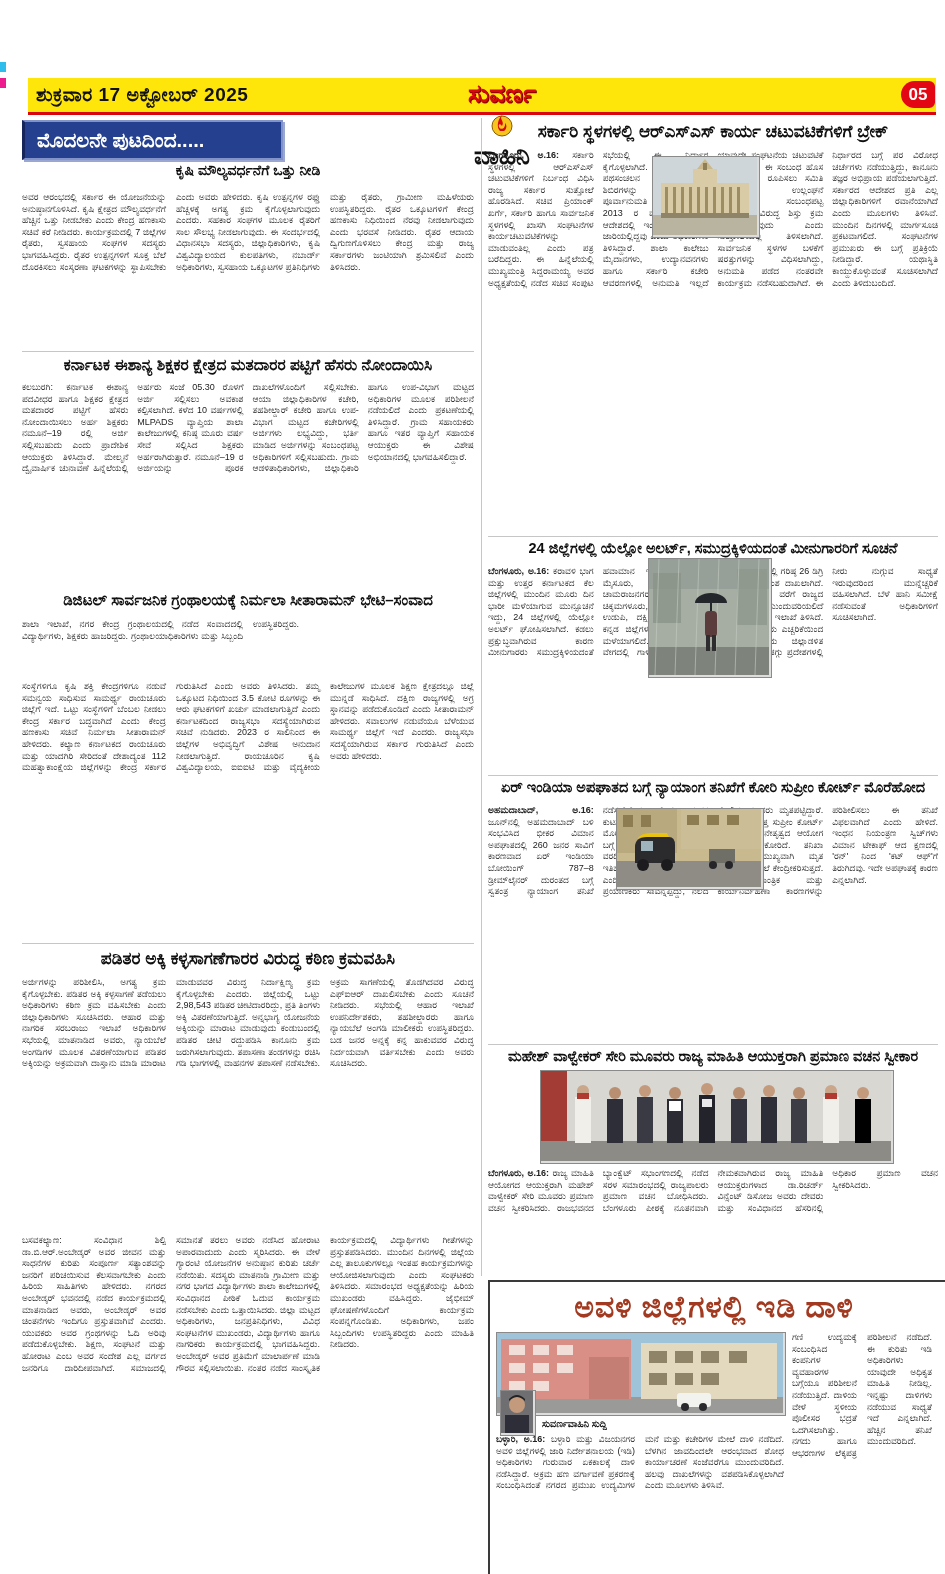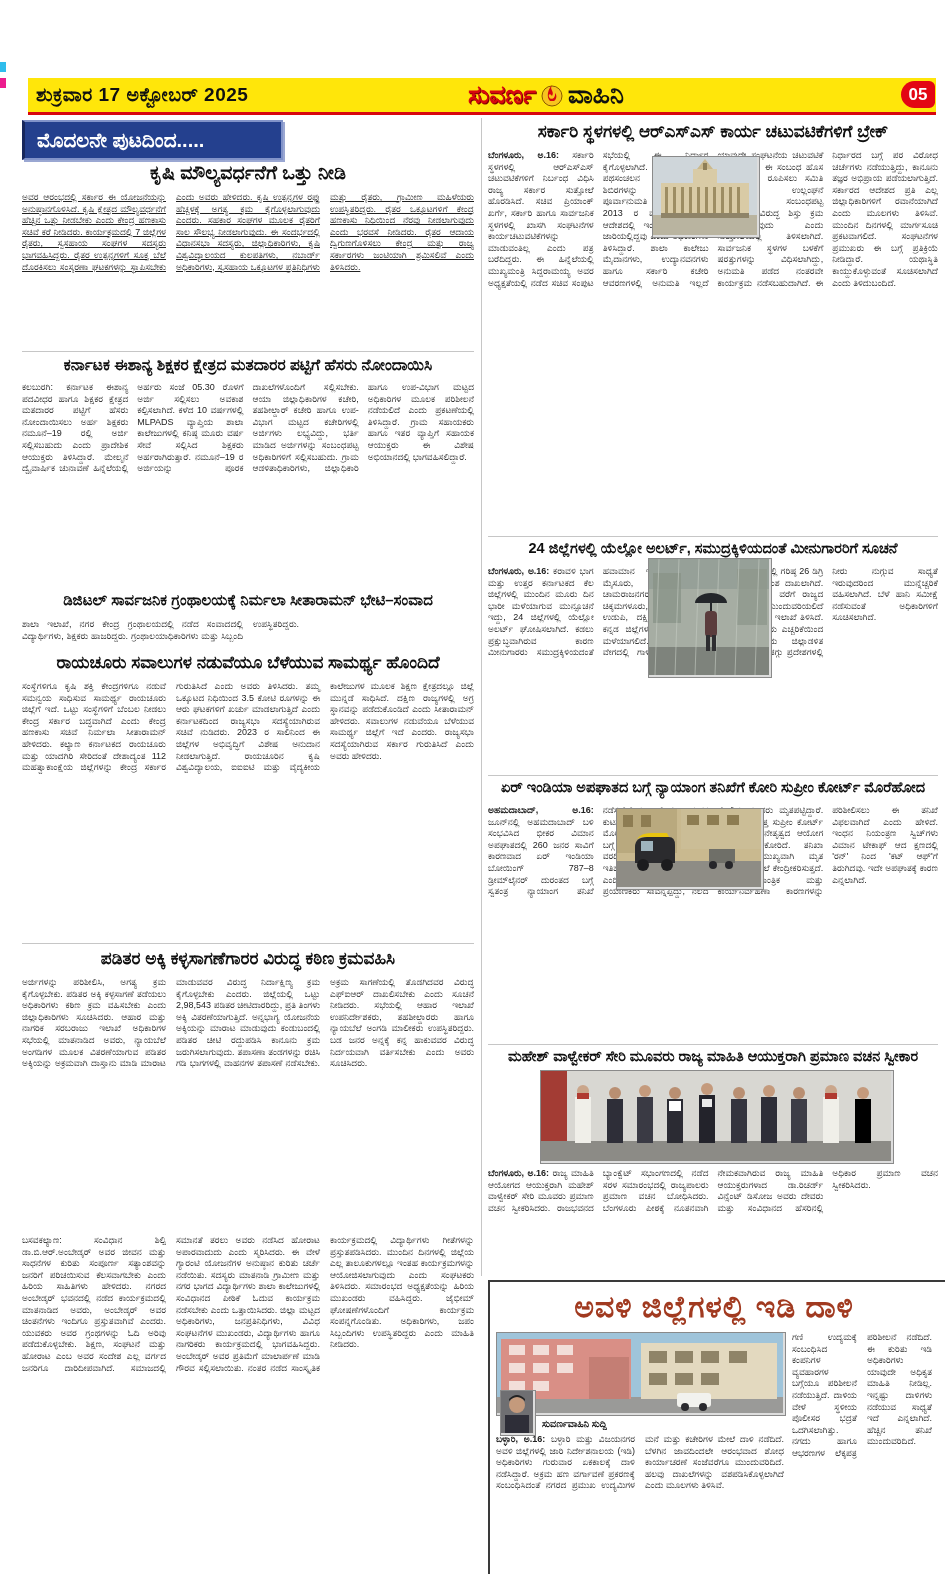--- a/index.html
+++ b/index.html
@@ -3,21 +3,21 @@
 <meta charset="utf-8">
 <style>
   html,body{margin:0;padding:0;background:#ffffff;}
   .page{position:relative;width:945px;height:1574px;background:#ffffff;overflow:hidden;
         font-family:"Liberation Sans","DejaVu Sans",sans-serif;color:#1c1c1c;margin-top:48px;}
   .abs{position:absolute;}
   
   .topbar{left:28px;top:30px;width:908px;height:34px;background:#FFE60A;
           border-bottom:3px solid #D8070E;display:flex;align-items:center;}
   .date-text{font-size:19px;font-weight:bold;color:#111;padding-left:8px;letter-spacing:.5px;}
-  .masthead{position:absolute;left:440px;top:1px;display:flex;align-items:center;gap:3px;height:32px;}
+  .masthead{position:absolute;left:440px;top:1px;display:flex;align-items:center;gap:3px;height:32px;flex-direction:column;}
   .masthead .red{color:#D8070E;font-size:25px;font-weight:bold;text-shadow:1px 1px 0 #7a0000;}
   .masthead .blk{color:#111;font-size:25px;font-weight:bold;}
   .page-badge{position:absolute;right:1px;top:3px;width:34px;height:27px;background:#E30613;
           border-radius:14px 6px 6px 14px;color:#fff;font-weight:bold;font-size:17px;
           display:flex;align-items:center;justify-content:center;}
   
   .headline{font-weight:bold;text-align:center;color:#0f0f0f;line-height:1.18;}
   .body{font-size:9px;line-height:11.6px;text-align:justify;overflow:hidden;color:#222;}
   .cols2{column-count:2;column-gap:10px;}
   .cols3{column-count:3;column-gap:10px;}
@@ -58,37 +58,36 @@
       </span>
       <span class="blk">ವಾಹಿನಿ</span>
     </div>
     <div class="page-badge">05</div>
   </div>
 
   <div class="abs vsep" style="left:481px;top:70px;height:1158px;"></div>
 
   <div class="abs banner" style="left:22px;top:72px;width:244px;height:36px;">ಮೊದಲನೇ ಪುಟದಿಂದ.....</div>
 
-  <div class="abs headline" style="left:22px;top:114px;width:452px;font-size:19px;">ಕೃಷಿ ಮೌಲ್ಯವರ್ಧನೆಗೆ ಒತ್ತು ನೀಡಿ</div>
-  <div class="abs body cols3" style="left:22px;top:144px;width:452px;height:156px;text-decoration:underline;">
+  <div class="abs headline" style="left:22px;top:114px;width:452px;font-size:14px;">ಕೃಷಿ ಮೌಲ್ಯವರ್ಧನೆಗೆ ಒತ್ತು ನೀಡಿ</div>
+  <div class="abs body cols3" style="left:22px;top:144px;width:452px;height:156px;">
     <span>ಅವರ ಆರಂಭದಲ್ಲಿ ಸರ್ಕಾರ ಈ ಯೋಜನೆಯನ್ನು ಅನುಷ್ಠಾನಗೊಳಿಸಿದೆ. ಕೃಷಿ ಕ್ಷೇತ್ರದ ಮೌಲ್ಯವರ್ಧನೆಗೆ ಹೆಚ್ಚಿನ ಒತ್ತು ನೀಡಬೇಕು ಎಂದು ಕೇಂದ್ರ ಹಣಕಾಸು ಸಚಿವೆ ಕರೆ ನೀಡಿದರು. ಕಾರ್ಯಕ್ರಮದಲ್ಲಿ 7 ಜಿಲ್ಲೆಗಳ ರೈತರು, ಸ್ವಸಹಾಯ ಸಂಘಗಳ ಸದಸ್ಯರು ಭಾಗವಹಿಸಿದ್ದರು. ರೈತರ ಉತ್ಪನ್ನಗಳಿಗೆ ಸೂಕ್ತ ಬೆಲೆ ದೊರಕಿಸಲು ಸಂಸ್ಕರಣಾ ಘಟಕಗಳನ್ನು ಸ್ಥಾಪಿಸಬೇಕು ಎಂದು ಅವರು ಹೇಳಿದರು. ಕೃಷಿ ಉತ್ಪನ್ನಗಳ ರಫ್ತು ಹೆಚ್ಚಳಕ್ಕೆ ಅಗತ್ಯ ಕ್ರಮ ಕೈಗೊಳ್ಳಲಾಗುವುದು ಎಂದರು. ಸಹಕಾರ ಸಂಘಗಳ ಮೂಲಕ ರೈತರಿಗೆ ಸಾಲ ಸೌಲಭ್ಯ ನೀಡಲಾಗುವುದು. ಈ ಸಂದರ್ಭದಲ್ಲಿ ವಿಧಾನಸಭಾ ಸದಸ್ಯರು, ಜಿಲ್ಲಾಧಿಕಾರಿಗಳು, ಕೃಷಿ ವಿಶ್ವವಿದ್ಯಾಲಯದ ಕುಲಪತಿಗಳು, ನಬಾರ್ಡ್ ಅಧಿಕಾರಿಗಳು, ಸ್ವಸಹಾಯ ಒಕ್ಕೂಟಗಳ ಪ್ರತಿನಿಧಿಗಳು ಮತ್ತು ರೈತರು, ಗ್ರಾಮೀಣ ಮಹಿಳೆಯರು ಉಪಸ್ಥಿತರಿದ್ದರು. ರೈತರ ಒಕ್ಕೂಟಗಳಿಗೆ ಕೇಂದ್ರ ಹಣಕಾಸು ನಿಧಿಯಿಂದ ನೆರವು ನೀಡಲಾಗುವುದು ಎಂದು ಭರವಸೆ ನೀಡಿದರು. ರೈತರ ಆದಾಯ ದ್ವಿಗುಣಗೊಳಿಸಲು ಕೇಂದ್ರ ಮತ್ತು ರಾಜ್ಯ ಸರ್ಕಾರಗಳು ಜಂಟಿಯಾಗಿ ಶ್ರಮಿಸಲಿವೆ ಎಂದು ತಿಳಿಸಿದರು.</span>
   </div>
   <div class="abs sep" style="left:22px;top:303px;width:452px;"></div>
 
   <div class="abs headline" style="left:22px;top:308px;width:452px;font-size:15.5px;">ಕರ್ನಾಟಕ ಈಶಾನ್ಯ ಶಿಕ್ಷಕರ ಕ್ಷೇತ್ರದ ಮತದಾರರ ಪಟ್ಟಿಗೆ ಹೆಸರು ನೋಂದಾಯಿಸಿ</div>
   <div class="abs body cols4" style="left:22px;top:334px;width:452px;height:202px;">
     <span>ಕಲಬುರಗಿ: ಕರ್ನಾಟಕ ಈಶಾನ್ಯ ಪದವೀಧರ ಹಾಗೂ ಶಿಕ್ಷಕರ ಕ್ಷೇತ್ರದ ಮತದಾರರ ಪಟ್ಟಿಗೆ ಹೆಸರು ನೋಂದಾಯಿಸಲು ಅರ್ಹ ಶಿಕ್ಷಕರು ನಮೂನೆ–19 ರಲ್ಲಿ ಅರ್ಜಿ ಸಲ್ಲಿಸಬಹುದು ಎಂದು ಪ್ರಾದೇಶಿಕ ಆಯುಕ್ತರು ತಿಳಿಸಿದ್ದಾರೆ. ಮೇಲ್ಮನೆ ದ್ವೈವಾರ್ಷಿಕ ಚುನಾವಣೆ ಹಿನ್ನೆಲೆಯಲ್ಲಿ ಅರ್ಹರು ಸಂಜೆ 05.30 ರೊಳಗೆ ಅರ್ಜಿ ಸಲ್ಲಿಸಲು ಅವಕಾಶ ಕಲ್ಪಿಸಲಾಗಿದೆ. ಕಳೆದ 10 ವರ್ಷಗಳಲ್ಲಿ MLPADS ವ್ಯಾಪ್ತಿಯ ಶಾಲಾ ಕಾಲೇಜುಗಳಲ್ಲಿ ಕನಿಷ್ಠ ಮೂರು ವರ್ಷ ಸೇವೆ ಸಲ್ಲಿಸಿದ ಶಿಕ್ಷಕರು ಅರ್ಹರಾಗಿರುತ್ತಾರೆ. ನಮೂನೆ–19 ರ ಅರ್ಜಿಯನ್ನು ಪೂರಕ ದಾಖಲೆಗಳೊಂದಿಗೆ ಸಲ್ಲಿಸಬೇಕು. ಆಯಾ ಜಿಲ್ಲಾಧಿಕಾರಿಗಳ ಕಚೇರಿ, ತಹಶೀಲ್ದಾರ್ ಕಚೇರಿ ಹಾಗೂ ಉಪ-ವಿಭಾಗ ಮಟ್ಟದ ಕಚೇರಿಗಳಲ್ಲಿ ಅರ್ಜಿಗಳು ಲಭ್ಯವಿದ್ದು, ಭರ್ತಿ ಮಾಡಿದ ಅರ್ಜಿಗಳನ್ನು ಸಂಬಂಧಪಟ್ಟ ಅಧಿಕಾರಿಗಳಿಗೆ ಸಲ್ಲಿಸಬಹುದು. ಗ್ರಾಮ ಆಡಳಿತಾಧಿಕಾರಿಗಳು, ಜಿಲ್ಲಾಧಿಕಾರಿ ಹಾಗೂ ಉಪ-ವಿಭಾಗ ಮಟ್ಟದ ಅಧಿಕಾರಿಗಳ ಮೂಲಕ ಪರಿಶೀಲನೆ ನಡೆಯಲಿದೆ ಎಂದು ಪ್ರಕಟಣೆಯಲ್ಲಿ ತಿಳಿಸಿದ್ದಾರೆ. ಗ್ರಾಮ ಸಹಾಯಕರು ಹಾಗೂ ಇತರ ವ್ಯಾಪ್ತಿಗೆ ಸಹಾಯಕ ಆಯುಕ್ತರು ಈ ವಿಶೇಷ ಅಭಿಯಾನದಲ್ಲಿ ಭಾಗವಹಿಸಲಿದ್ದಾರೆ.</span>
   </div>
 
   <div class="abs body cols2" style="left:22px;top:571px;width:452px;height:30px;">
     <span>ಶಾಲಾ ಇಲಾಖೆ, ನಗರ ಕೇಂದ್ರ ಗ್ರಂಥಾಲಯದಲ್ಲಿ ನಡೆದ ಸಂವಾದದಲ್ಲಿ ವಿದ್ಯಾರ್ಥಿಗಳು, ಶಿಕ್ಷಕರು ಹಾಜರಿದ್ದರು. ಗ್ರಂಥಾಲಯಾಧಿಕಾರಿಗಳು ಮತ್ತು ಸಿಬ್ಬಂದಿ ಉಪಸ್ಥಿತರಿದ್ದರು.</span>
   </div>
   <div class="abs headline" style="left:22px;top:543px;width:452px;font-size:15px;">ಡಿಜಿಟಲ್ ಸಾರ್ವಜನಿಕ ಗ್ರಂಥಾಲಯಕ್ಕೆ ನಿರ್ಮಲಾ ಸೀತಾರಾಮನ್ ಭೇಟಿ–ಸಂವಾದ</div>
 
-  <div class="abs headline" style="left:22px;top:605px;width:452px;font-size:17px;">ರಾಯಚೂರು ಸವಾಲುಗಳ ನಡುವೆಯೂ ಬೆಳೆಯುವ ಸಾಮರ್ಥ್ಯ ಹೊಂದಿದೆ</div>
   <div class="abs body cols3" style="left:22px;top:633px;width:452px;height:253px;">
     <span>ಸಂಸ್ಥೆಗಳಿಗೂ ಕೃಷಿ ಶಕ್ತಿ ಕೇಂದ್ರಗಳಿಗೂ ನಡುವೆ ಸಮನ್ವಯ ಸಾಧಿಸುವ ಸಾಮರ್ಥ್ಯ ರಾಯಚೂರು ಜಿಲ್ಲೆಗೆ ಇದೆ. ಒಟ್ಟು ಸಂಸ್ಥೆಗಳಿಗೆ ಬೆಂಬಲ ನೀಡಲು ಕೇಂದ್ರ ಸರ್ಕಾರ ಬದ್ಧವಾಗಿದೆ ಎಂದು ಕೇಂದ್ರ ಹಣಕಾಸು ಸಚಿವೆ ನಿರ್ಮಲಾ ಸೀತಾರಾಮನ್ ಹೇಳಿದರು. ಕಲ್ಯಾಣ ಕರ್ನಾಟಕದ ರಾಯಚೂರು ಮತ್ತು ಯಾದಗಿರಿ ಸೇರಿದಂತೆ ದೇಶಾದ್ಯಂತ 112 ಮಹತ್ವಾಕಾಂಕ್ಷೆಯ ಜಿಲ್ಲೆಗಳನ್ನು ಕೇಂದ್ರ ಸರ್ಕಾರ ಗುರುತಿಸಿದೆ ಎಂದು ಅವರು ತಿಳಿಸಿದರು. ತಮ್ಮ ಒಕ್ಕೂಟದ ನಿಧಿಯಿಂದ 3.5 ಕೋಟಿ ರೂಗಳನ್ನು ಈ ಆರು ಘಟಕಗಳಿಗೆ ಖರ್ಚು ಮಾಡಲಾಗುತ್ತಿದೆ ಎಂದು ಕರ್ನಾಟಕದಿಂದ ರಾಜ್ಯಸಭಾ ಸದಸ್ಯೆಯಾಗಿರುವ ಸಚಿವೆ ನುಡಿದರು. 2023 ರ ಸಾಲಿನಿಂದ ಈ ಜಿಲ್ಲೆಗಳ ಅಭಿವೃದ್ಧಿಗೆ ವಿಶೇಷ ಅನುದಾನ ನೀಡಲಾಗುತ್ತಿದೆ. ರಾಯಚೂರಿನ ಕೃಷಿ ವಿಶ್ವವಿದ್ಯಾಲಯ, ಐಐಐಟಿ ಮತ್ತು ವೈದ್ಯಕೀಯ ಕಾಲೇಜುಗಳ ಮೂಲಕ ಶಿಕ್ಷಣ ಕ್ಷೇತ್ರದಲ್ಲೂ ಜಿಲ್ಲೆ ಮುನ್ನಡೆ ಸಾಧಿಸಿದೆ. ದಕ್ಷಿಣ ರಾಜ್ಯಗಳಲ್ಲಿ ಅಗ್ರ ಸ್ಥಾನವನ್ನು ಪಡೆದುಕೊಂಡಿದೆ ಎಂದು ಸೀತಾರಾಮನ್ ಹೇಳಿದರು. ಸವಾಲುಗಳ ನಡುವೆಯೂ ಬೆಳೆಯುವ ಸಾಮರ್ಥ್ಯ ಜಿಲ್ಲೆಗೆ ಇದೆ ಎಂದರು. ರಾಜ್ಯಸಭಾ ಸದಸ್ಯೆಯಾಗಿರುವ ಸರ್ಕಾರ ಗುರುತಿಸಿದೆ ಎಂದು ಅವರು ಹೇಳಿದರು.</span>
   </div>
   <div class="abs sep" style="left:22px;top:895px;width:452px;"></div>
 
   <div class="abs headline" style="left:22px;top:901px;width:452px;font-size:17px;">ಪಡಿತರ ಅಕ್ಕಿ ಕಳ್ಳಸಾಗಣೆಗಾರರ ವಿರುದ್ಧ ಕಠಿಣ ಕ್ರಮವಹಿಸಿ</div>
   <div class="abs body cols3" style="left:22px;top:929px;width:452px;height:225px;">
     <span>ಅರ್ಜಿಗಳನ್ನು ಪರಿಶೀಲಿಸಿ, ಅಗತ್ಯ ಕ್ರಮ ಕೈಗೊಳ್ಳಬೇಕು. ಪಡಿತರ ಅಕ್ಕಿ ಕಳ್ಳಸಾಗಣೆ ತಡೆಯಲು ಅಧಿಕಾರಿಗಳು ಕಠಿಣ ಕ್ರಮ ವಹಿಸಬೇಕು ಎಂದು ಜಿಲ್ಲಾಧಿಕಾರಿಗಳು ಸೂಚಿಸಿದರು. ಆಹಾರ ಮತ್ತು ನಾಗರಿಕ ಸರಬರಾಜು ಇಲಾಖೆ ಅಧಿಕಾರಿಗಳ ಸಭೆಯಲ್ಲಿ ಮಾತನಾಡಿದ ಅವರು, ನ್ಯಾಯಬೆಲೆ ಅಂಗಡಿಗಳ ಮೂಲಕ ವಿತರಣೆಯಾಗುವ ಪಡಿತರ ಅಕ್ಕಿಯನ್ನು ಅಕ್ರಮವಾಗಿ ದಾಸ್ತಾನು ಮಾಡಿ ಮಾರಾಟ ಮಾಡುವವರ ವಿರುದ್ಧ ನಿರ್ದಾಕ್ಷಿಣ್ಯ ಕ್ರಮ ಕೈಗೊಳ್ಳಬೇಕು ಎಂದರು. ಜಿಲ್ಲೆಯಲ್ಲಿ ಒಟ್ಟು 2,98,543 ಪಡಿತರ ಚೀಟಿದಾರರಿದ್ದು, ಪ್ರತಿ ತಿಂಗಳು ಅಕ್ಕಿ ವಿತರಣೆಯಾಗುತ್ತಿದೆ. ಅನ್ನಭಾಗ್ಯ ಯೋಜನೆಯ ಅಕ್ಕಿಯನ್ನು ಮಾರಾಟ ಮಾಡುವುದು ಕಂಡುಬಂದಲ್ಲಿ ಪಡಿತರ ಚೀಟಿ ರದ್ದುಪಡಿಸಿ ಕಾನೂನು ಕ್ರಮ ಜರುಗಿಸಲಾಗುವುದು. ತಪಾಸಣಾ ತಂಡಗಳನ್ನು ರಚಿಸಿ ಗಡಿ ಭಾಗಗಳಲ್ಲಿ ವಾಹನಗಳ ತಪಾಸಣೆ ನಡೆಸಬೇಕು. ಅಕ್ರಮ ಸಾಗಣೆಯಲ್ಲಿ ತೊಡಗಿದವರ ವಿರುದ್ಧ ಎಫ್ಐಆರ್ ದಾಖಲಿಸಬೇಕು ಎಂದು ಸೂಚನೆ ನೀಡಿದರು. ಸಭೆಯಲ್ಲಿ ಆಹಾರ ಇಲಾಖೆ ಉಪನಿರ್ದೇಶಕರು, ತಹಶೀಲ್ದಾರರು ಹಾಗೂ ನ್ಯಾಯಬೆಲೆ ಅಂಗಡಿ ಮಾಲೀಕರು ಉಪಸ್ಥಿತರಿದ್ದರು. ಬಡ ಜನರ ಅನ್ನಕ್ಕೆ ಕನ್ನ ಹಾಕುವವರ ವಿರುದ್ಧ ನಿರ್ದಯವಾಗಿ ವರ್ತಿಸಬೇಕು ಎಂದು ಅವರು ಸೂಚಿಸಿದರು.</span>
   </div>
 

